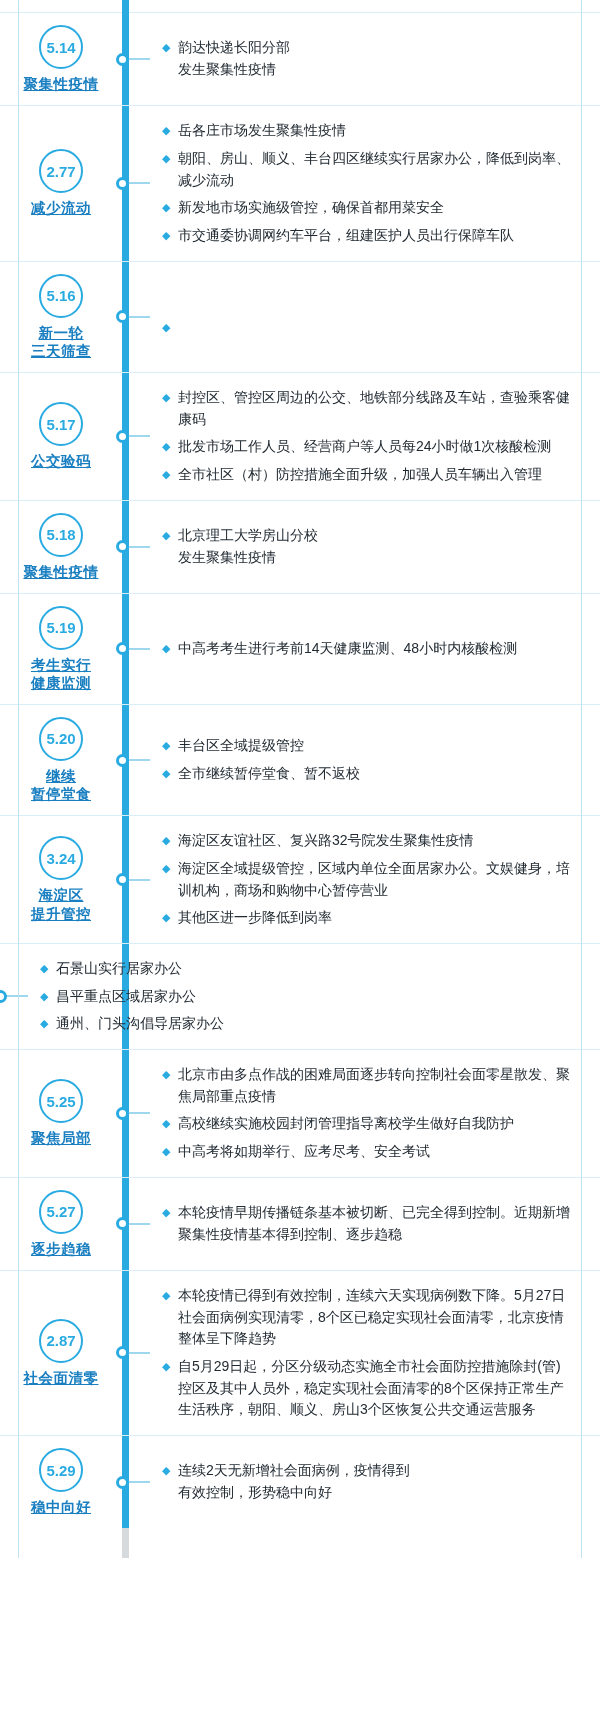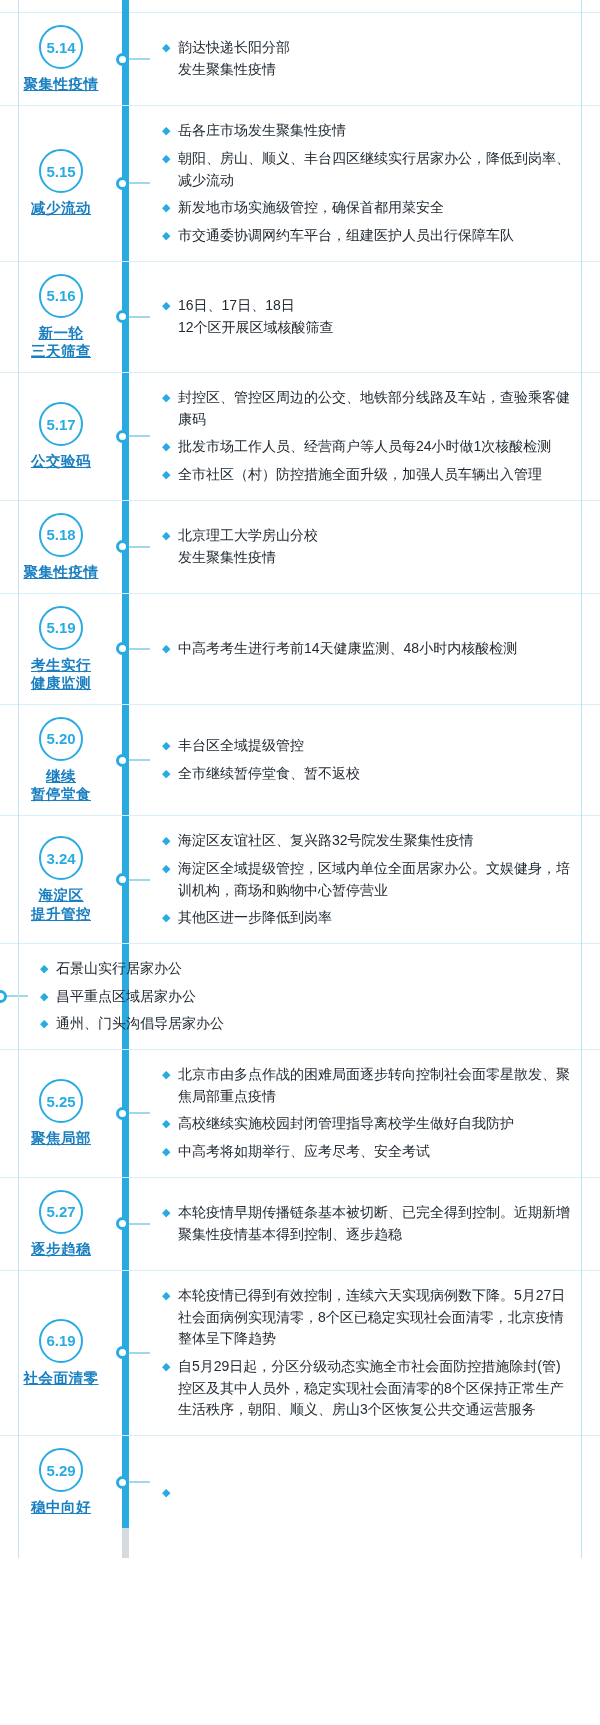--- a/index.html
+++ b/index.html
@@ -179,21 +179,21 @@
           <span class="node-line"></span>
         </div>
         <div class="row-right">
           <ul class="items">
             <li><span class="bullet">◆</span><span>韵达快递长阳分部<br>发生聚集性疫情</span></li>
           </ul>
         </div>
       </div>
       <div class="row">
         <div class="row-left">
-          <div class="date-circle">5.15</div>
+          <div class="date-circle">2.77</div>
           <div class="label">减少流动</div>
         </div>
         <div class="connector">
           <span class="node"></span>
           <span class="node-line"></span>
         </div>
         <div class="row-right">
           <ul class="items">
             <li><span class="bullet">◆</span><span>岳各庄市场发生聚集性疫情</span></li>
             <li><span class="bullet">◆</span><span>朝阳、房山、顺义、丰台四区继续实行居家办公，降低到岗率、减少流动</span></li>
@@ -206,21 +206,21 @@
         <div class="row-left">
           <div class="date-circle">5.16</div>
           <div class="label">新一轮<br>三天筛查</div>
         </div>
         <div class="connector">
           <span class="node"></span>
           <span class="node-line"></span>
         </div>
         <div class="row-right">
           <ul class="items">
-            <li><span class="bullet">◆</span><span>16日、17日、18日<br>12个区开展区域核酸筛查</span></li>
+            <li><span class="bullet">◆</span></li>
           </ul>
         </div>
       </div>
       <div class="row">
         <div class="row-left">
           <div class="date-circle">5.17</div>
           <div class="label">公交验码</div>
         </div>
         <div class="connector">
           <span class="node"></span>
@@ -337,21 +337,21 @@
           <span class="node-line"></span>
         </div>
         <div class="row-right">
           <ul class="items">
             <li><span class="bullet">◆</span><span>本轮疫情早期传播链条基本被切断、已完全得到控制。近期新增聚集性疫情基本得到控制、逐步趋稳</span></li>
           </ul>
         </div>
       </div>
       <div class="row">
         <div class="row-left">
-          <div class="date-circle">6.19</div>
+          <div class="date-circle">2.87</div>
           <div class="label">社会面清零</div>
         </div>
         <div class="connector">
           <span class="node"></span>
           <span class="node-line"></span>
         </div>
         <div class="row-right">
           <ul class="items">
             <li><span class="bullet">◆</span><span>本轮疫情已得到有效控制，连续六天实现病例数下降。5月27日社会面病例实现清零，8个区已稳定实现社会面清零，北京疫情整体呈下降趋势</span></li>
             <li><span class="bullet">◆</span><span>自5月29日起，分区分级动态实施全市社会面防控措施除封(管)控区及其中人员外，稳定实现社会面清零的8个区保持正常生产生活秩序，朝阳、顺义、房山3个区恢复公共交通运营服务</span></li>
@@ -362,19 +362,19 @@
         <div class="row-left">
           <div class="date-circle">5.29</div>
           <div class="label">稳中向好</div>
         </div>
         <div class="connector">
           <span class="node"></span>
           <span class="node-line"></span>
         </div>
         <div class="row-right">
           <ul class="items">
-            <li><span class="bullet">◆</span></li>
+            <li><span class="bullet">◆</span><span>连续2天无新增社会面病例，疫情得到<br>有效控制，形势稳中向好</span></li>
           </ul>
         </div>
       </div>
     </div>
   <div class="bottom-pad"></div>
 </div>
 
 </body></html>

